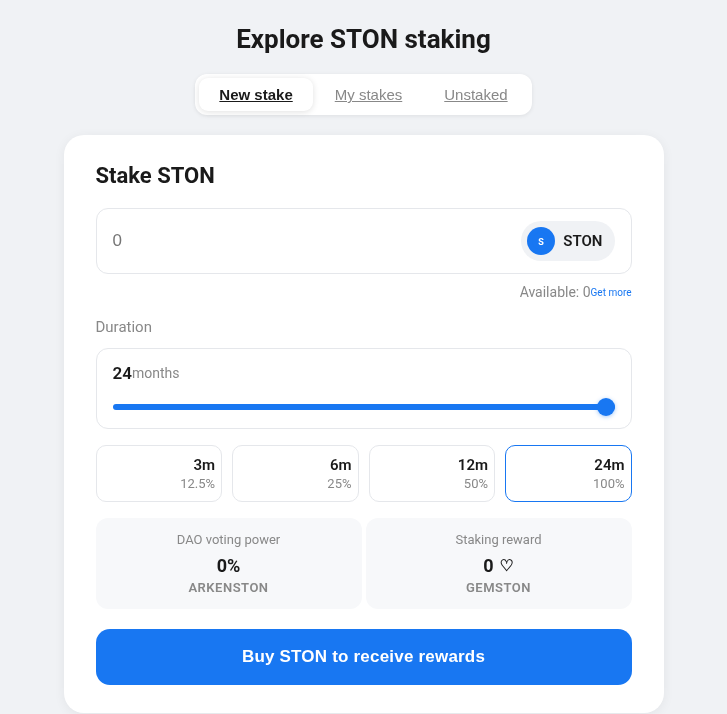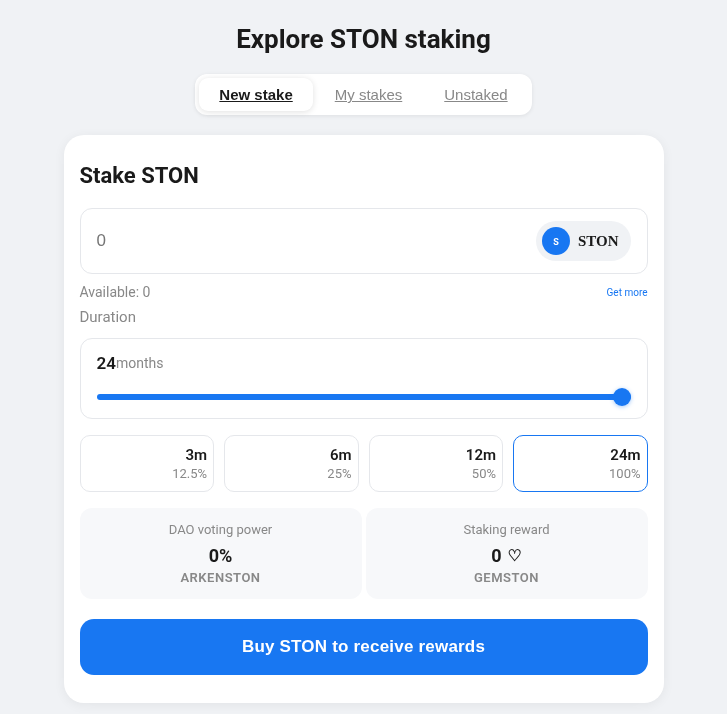--- a/index.html
+++ b/index.html
@@ -47,21 +47,21 @@
     .tab-item.active {
       background: #fff;
       color: #1a1a1a;
       font-weight: 600;
       box-shadow: 0 1px 6px rgba(0,0,0,0.12);
     }
 
     .card {
       background: #fff;
       border-radius: 20px;
-      padding: 28px 16px;
+      padding: 28px 32px;
       width: 100%;
       max-width: 600px;
       box-shadow: 0 2px 12px rgba(0,0,0,0.06);
     }
 
     .card-title {
       font-size: 22px;
       font-weight: 700;
       color: #1a1a1a;
       margin-bottom: 20px;
@@ -105,28 +105,27 @@
       justify-content: center;
       color: #fff;
       font-size: 14px;
       font-weight: 700;
     }
 
     .token-label {
       font-size: 15px;
       font-weight: 600;
       color: #1a1a1a;
-      font-family: Liberation Serif, serif;
     }
 
     .available-row {
       display: flex;
-      justify-content: space-between;
-      align-items: center;
-      margin-bottom: 8px;
+      justify-content: flex-end;
+      align-items: center;
+      margin-bottom: 18px;
     }
 
     .available-text {
       font-size: 14px;
       color: #888;
     }
 
     .get-more-link {
       font-size: 10px;
       color: #1877f2;

